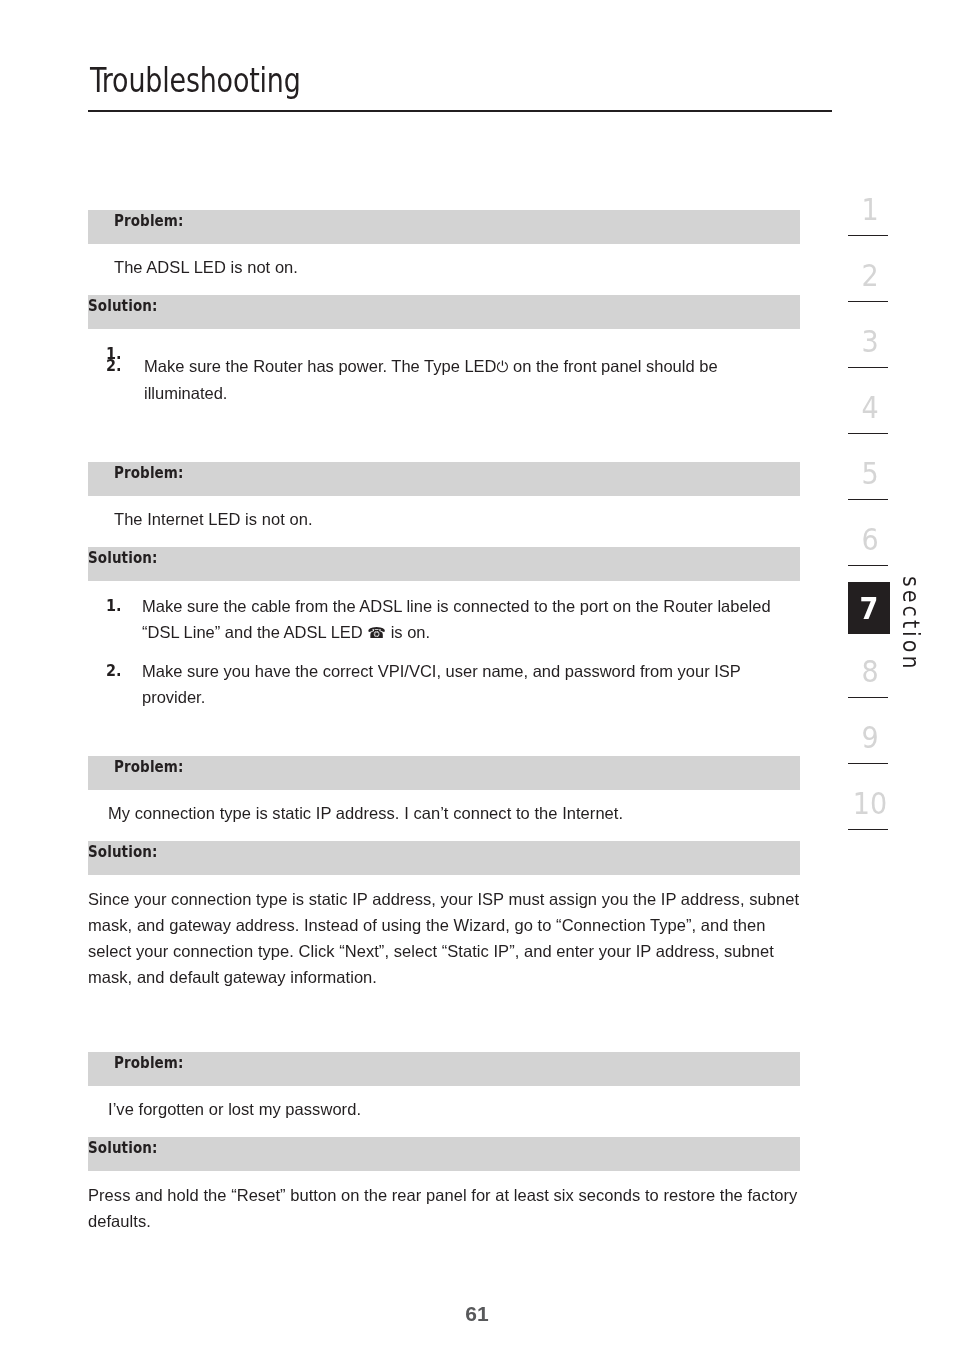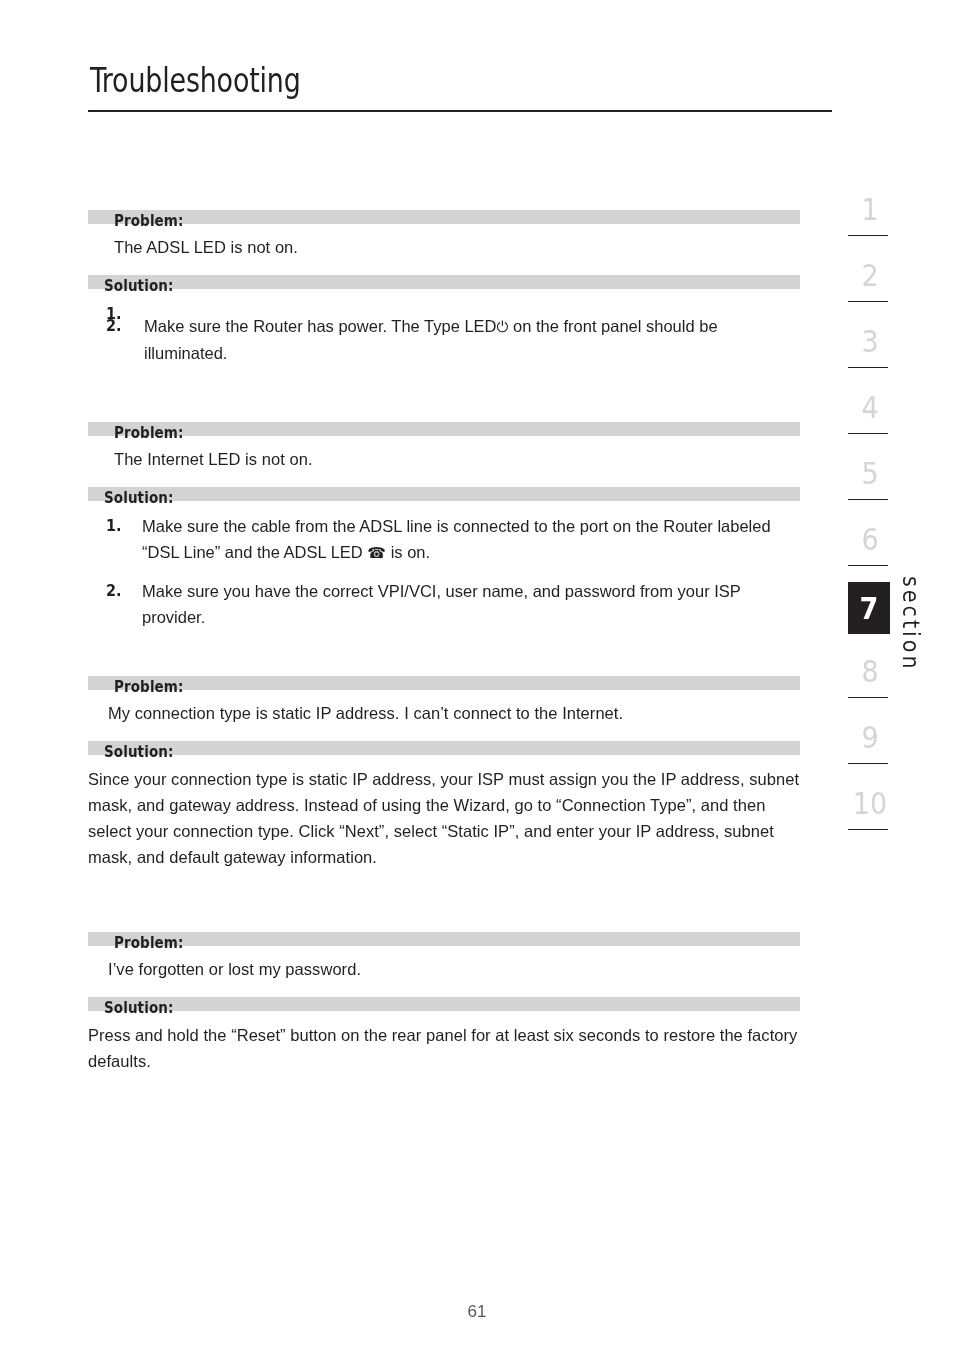--- a/index.html
+++ b/index.html
@@ -42,30 +42,30 @@
   
   #content {
     position: absolute;
     left: 88px;
     top: 210px;
     width: 712px;
   }
 
   .band {
     background: #d3d3d3;
-    height: 14px;
+    height: 34px;
     line-height: 22px;
     font-size: 15px;
     font-weight: bold;
     font-family: "DejaVu Sans Condensed", "Liberation Sans Narrow", "Liberation Sans", sans-serif;
     color: #231f20;
     letter-spacing: 0.1px;
   }
   .band.indent-a { padding-left: 26px; }
-  .band.indent-b { padding-left: 16px; }
+  .band.indent-b { }
 
   .body-text {
     font-size: 16.5px;
     line-height: 26px;
     color: #231f20;
     letter-spacing: 0.05px;
   }
   .problem-text {
     padding: 10px 0 15px 26px;
   }
@@ -170,22 +170,23 @@
     white-space: nowrap;
   }
 
   
   #page-number {
     position: absolute;
     left: 0;
     right: 0;
     top: 1302px;
     text-align: center;
-    font-size: 17px;
+    font-size: 21px;
     color: #58595b;
+    font-weight: bold;
   }
 </style>
 </head>
 <body>
 
 <div id="page-title">Troubleshooting</div>
 <div id="title-rule"></div>
 
 <div id="content">
 

